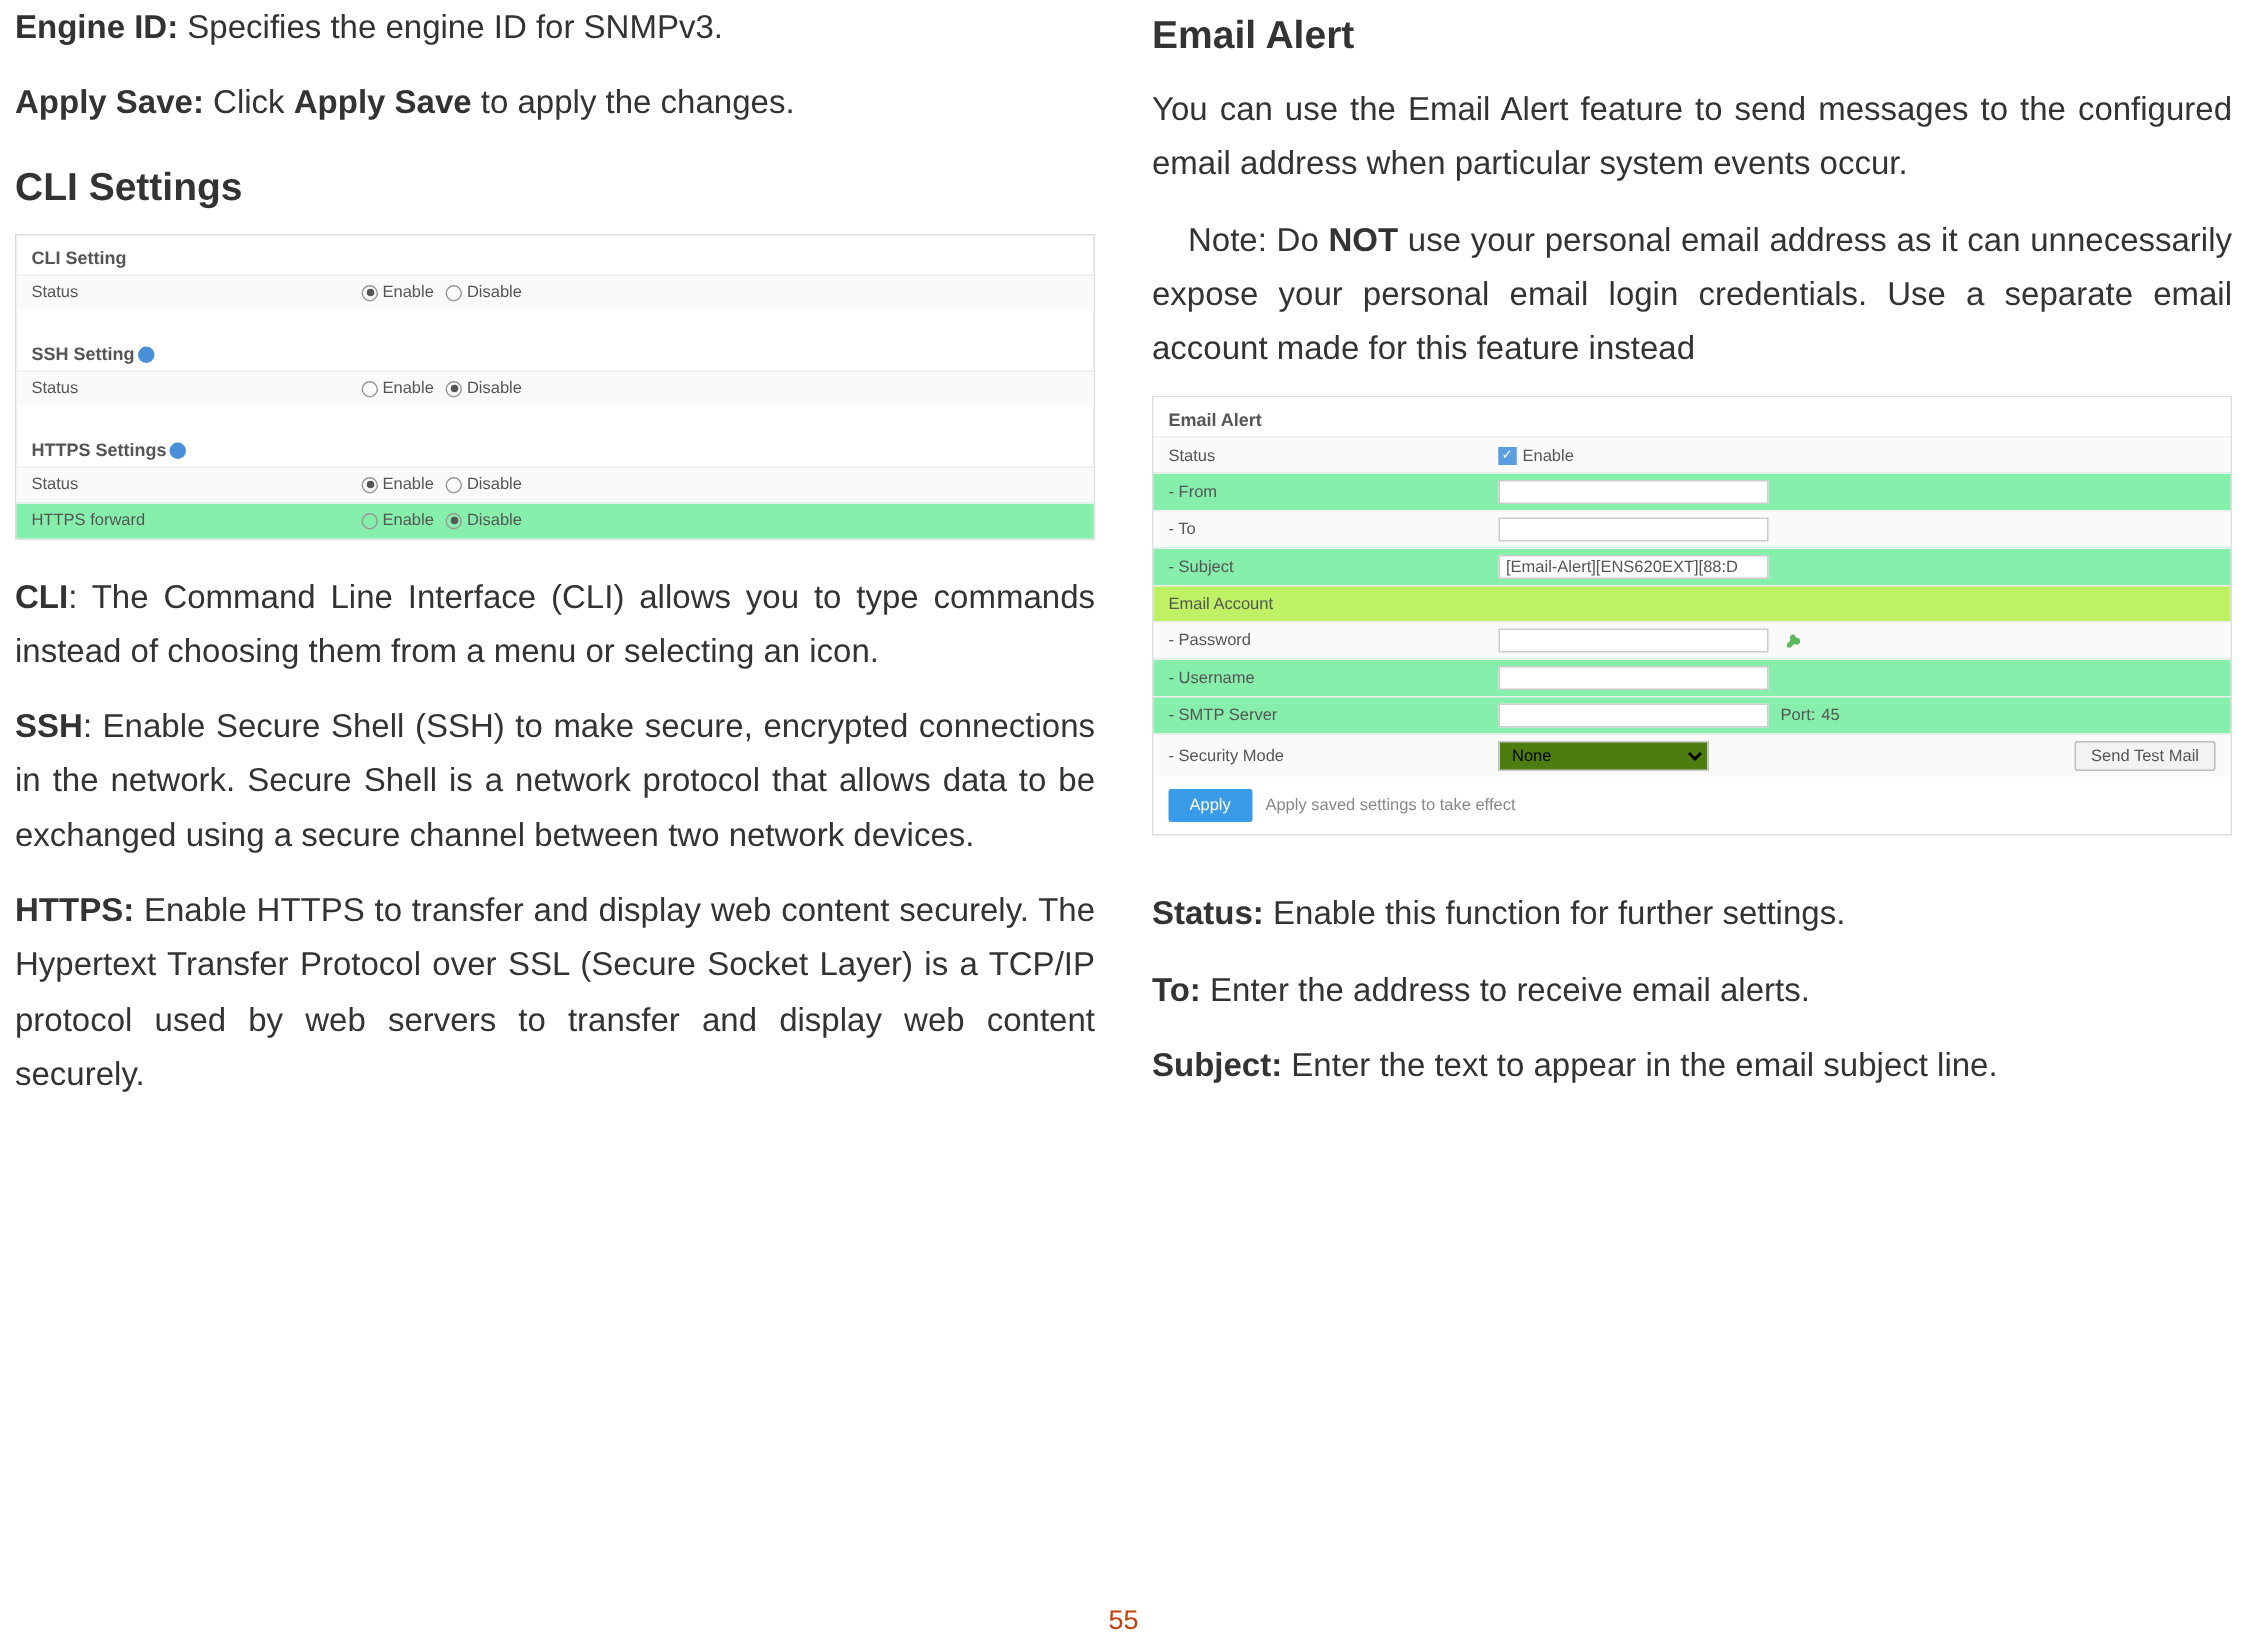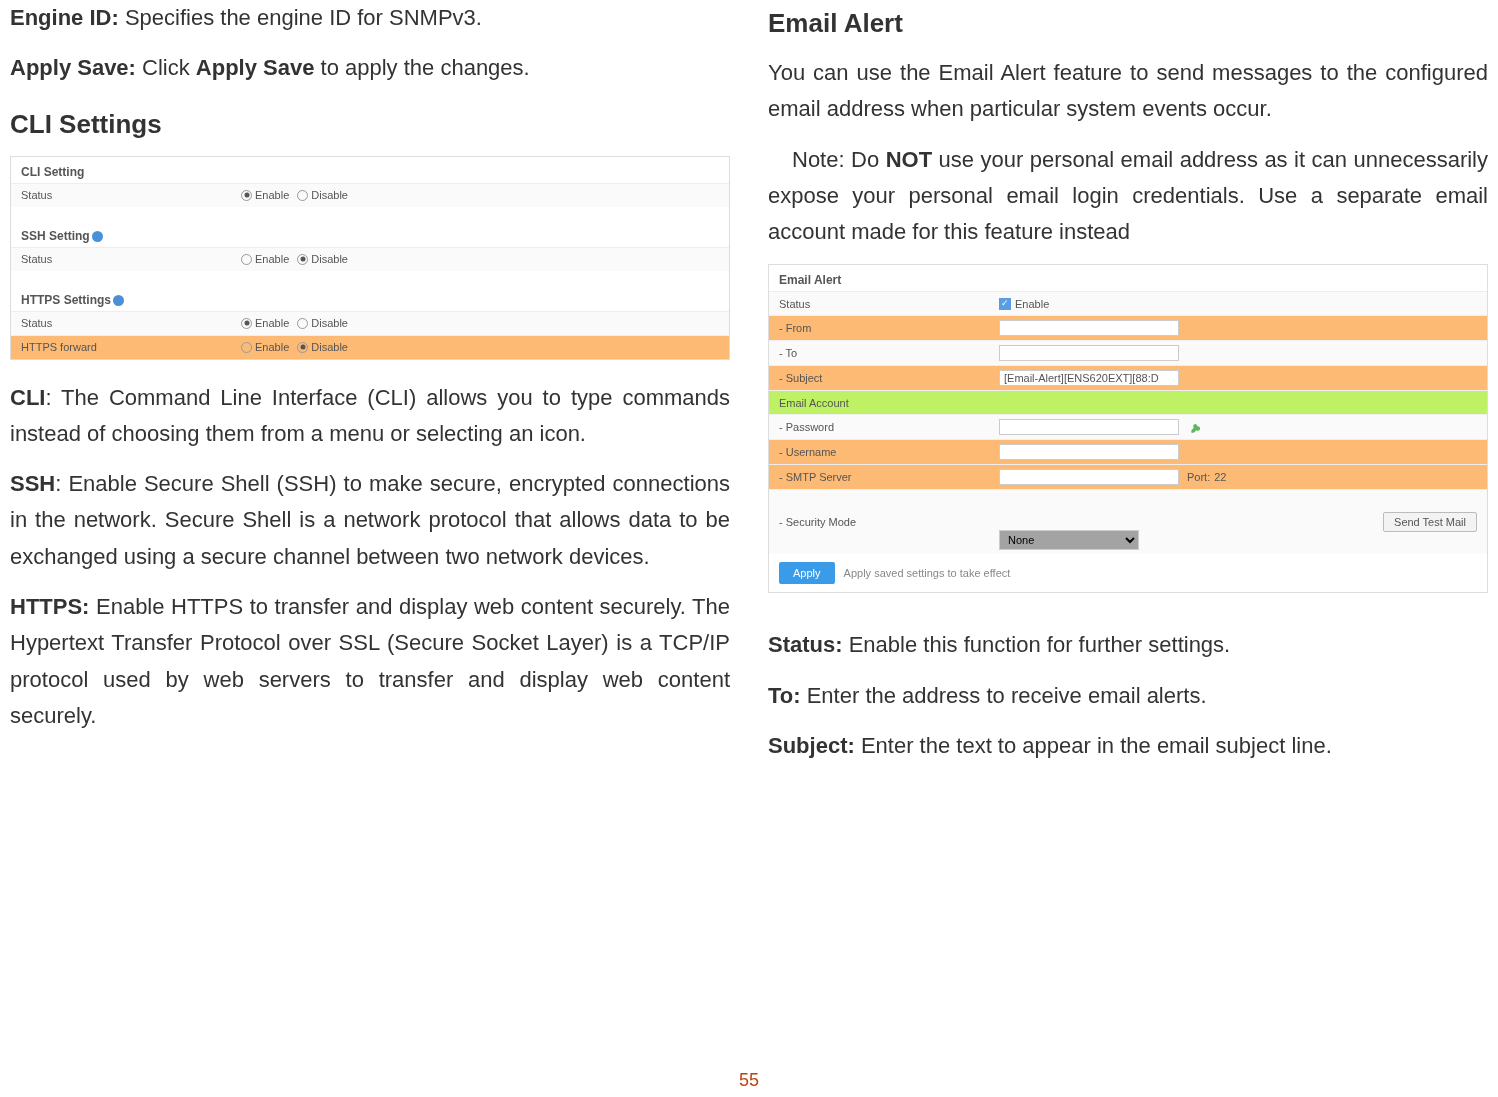--- a/index.html
+++ b/index.html
@@ -59,21 +59,21 @@
     .row {
       display: flex;
       align-items: center;
       border-top: 1px solid #eee;
       font-size: 11px;
       color: #555;
       min-height: 24px;
       padding: 4px 10px;
       background: #fafafa;
     }
-    .row.white { background: #fdba74; }
+    .row.white { background: #86efac; }
     .row .label {
       width: 220px;
       flex-shrink: 0;
     }
     .radio {
       appearance: none;
       width: 11px;
       height: 11px;
       border: 1px solid #999;
       border-radius: 50%;
@@ -127,22 +127,21 @@
       margin-right: 8px;
     }
     .port-label { font-size: 11px; color: #555; margin-right: 4px; }
     .port-input { width: 30px; border: none; background: none; font-size: 11px; color: #555; }
     .select {
       border: 1px solid #ccc;
       padding: 2px 4px;
       font-size: 11px;
       width: 140px;
       height: 20px;
-      background: #a3a3a3;
-      margin-top: 36px;
+      background: #4d7c0f;
     }
     .btn {
       border: 1px solid #bbb;
       background: #f3f3f3;
       padding: 3px 10px;
       font-size: 11px;
       color: #555;
       border-radius: 2px;
     }
     .btn.primary {
@@ -270,21 +269,21 @@
         <span class="field"><input class="text-input" type="password" style=""><svg class="green-svg" viewBox="0 0 24 24">
               <path d="M12 2C9 2 7 4 7 7c0 1.3.5 2.4 1.3 3.3L3 15.6V21h5.4l5.3-5.3c.9.8 2 1.3 3.3 1.3 3 0 5-2 5-5s-2-5-5-5c-.3 0-.6 0-.9.1C15.5 4 14 2 12 2z"></path>
             </svg></span>
       </div>
       <div class="row white">
         <span class="label">- Username</span>
         <span class="field"><input class="text-input" style=""></span>
       </div>
       <div class="row white">
         <span class="label">- SMTP Server</span>
-        <span class="field"><input class="text-input" style=""><span class="port-label">Port:</span><span class="port-input">22</span></span>
+        <span class="field"><input class="text-input" style=""><span class="port-label">Port:</span><span class="port-input">45</span></span>
       </div>
       <div class="row">
         <span class="label">- Security Mode</span>
         <span class="field" style="display:flex;align-items:center;gap:10px;">
           <select class="select"><option>None</option></select>
           <span style="flex:1"></span>
           <button class="btn">Send Test Mail</button>
         </span>
       </div>
       <div class="apply-row">

